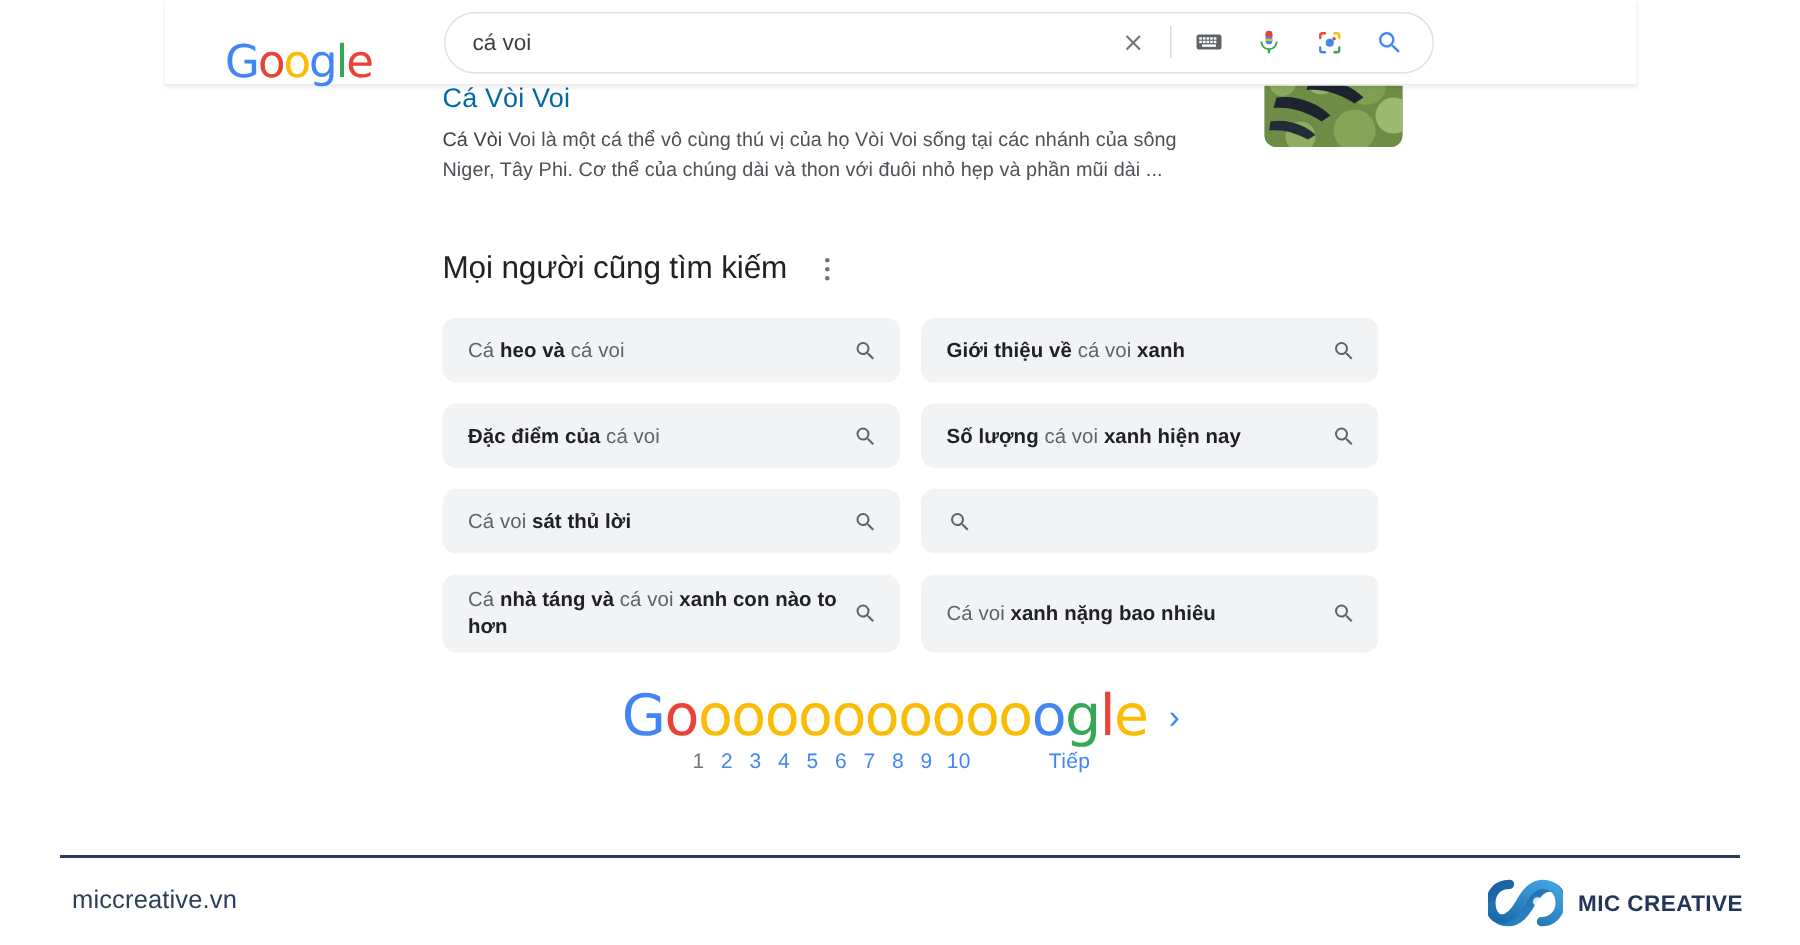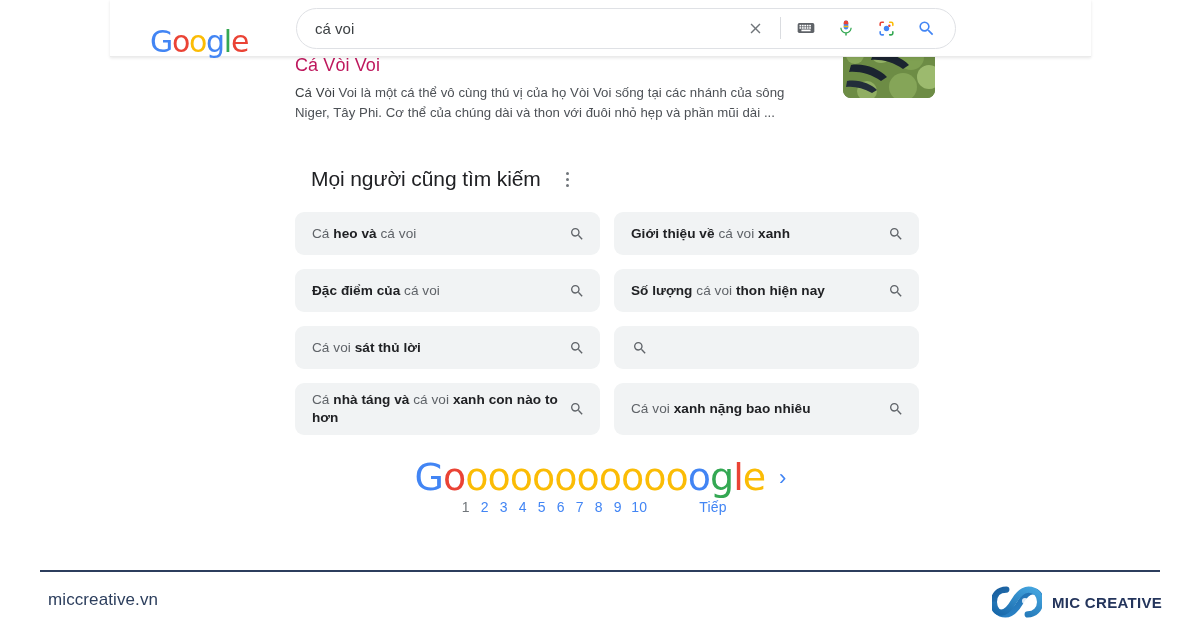--- a/index.html
+++ b/index.html
@@ -94,21 +94,21 @@
 
   
   .result {
     position: absolute;
     left: 185px;
     top: -4px;
     width: 640px;
   }
   .result-title {
     font-size: 18px;
-    color: #be185d;
+    color: #0369a1;
     font-family: "Liberation Sans", sans-serif;
     line-height: 24px;
     letter-spacing: .1px;
     cursor: pointer;
   }
   .result-snippet {
     margin-top: 6px;
     width: 502px;
     font-size: 13.2px;
     line-height: 19.5px;
@@ -125,21 +125,21 @@
     height: 51px;
     border-radius: 8px;
     overflow: hidden;
     background: #5c7a3a;
   }
   .result-thumb svg { display: block; width: 100%; height: 100%; }
 
   
   .pas-head {
     position: absolute;
-    left: 201px;
+    left: 185px;
     top: 110px;
     display: flex;
     align-items: flex-end;
     gap: 22px;
   }
   .pas-title {
     font-size: 21px;
     color: #202124;
     font-family: "Liberation Sans", sans-serif;
     letter-spacing: -.1px;
@@ -399,21 +399,21 @@
     <div class="chip">
       <div class="chip-text"><span></span><b>Đặc điểm của</b><span> cá voi</span><b></b></div>
       <div class="chip-ico">
         <svg width="16" height="16" viewBox="0 0 24 24">
             <path fill="#5f6368" d="M15.5 14h-.79l-.28-.27A6.47 6.47 0 0 0 16 9.5 6.5 6.5 0 1 0 9.5 16c1.61 0 3.09-.59 4.23-1.57l.27.28v.79l5 4.99L20.49 19l-4.99-5zm-6 0C7 14 5 12 5 9.5S7 5 9.5 5 14 7 14 9.5 12 14 9.5 14z"></path>
           </svg>
       </div>
     </div>
 
     <div class="chip">
-      <div class="chip-text"><span></span><b>Số lượng</b><span> cá voi </span><b>thon hiện nay</b></div>
+      <div class="chip-text"><span></span><b>Số lượng</b><span> cá voi </span><b>xanh hiện nay</b></div>
       <div class="chip-ico">
         <svg width="16" height="16" viewBox="0 0 24 24">
             <path fill="#5f6368" d="M15.5 14h-.79l-.28-.27A6.47 6.47 0 0 0 16 9.5 6.5 6.5 0 1 0 9.5 16c1.61 0 3.09-.59 4.23-1.57l.27.28v.79l5 4.99L20.49 19l-4.99-5zm-6 0C7 14 5 12 5 9.5S7 5 9.5 5 14 7 14 9.5 12 14 9.5 14z"></path>
           </svg>
       </div>
     </div>
 
     <div class="chip">
       <div class="chip-text"><span>Cá voi </span><b>sát thủ lời</b><span></span><b></b></div>
       <div class="chip-ico">

